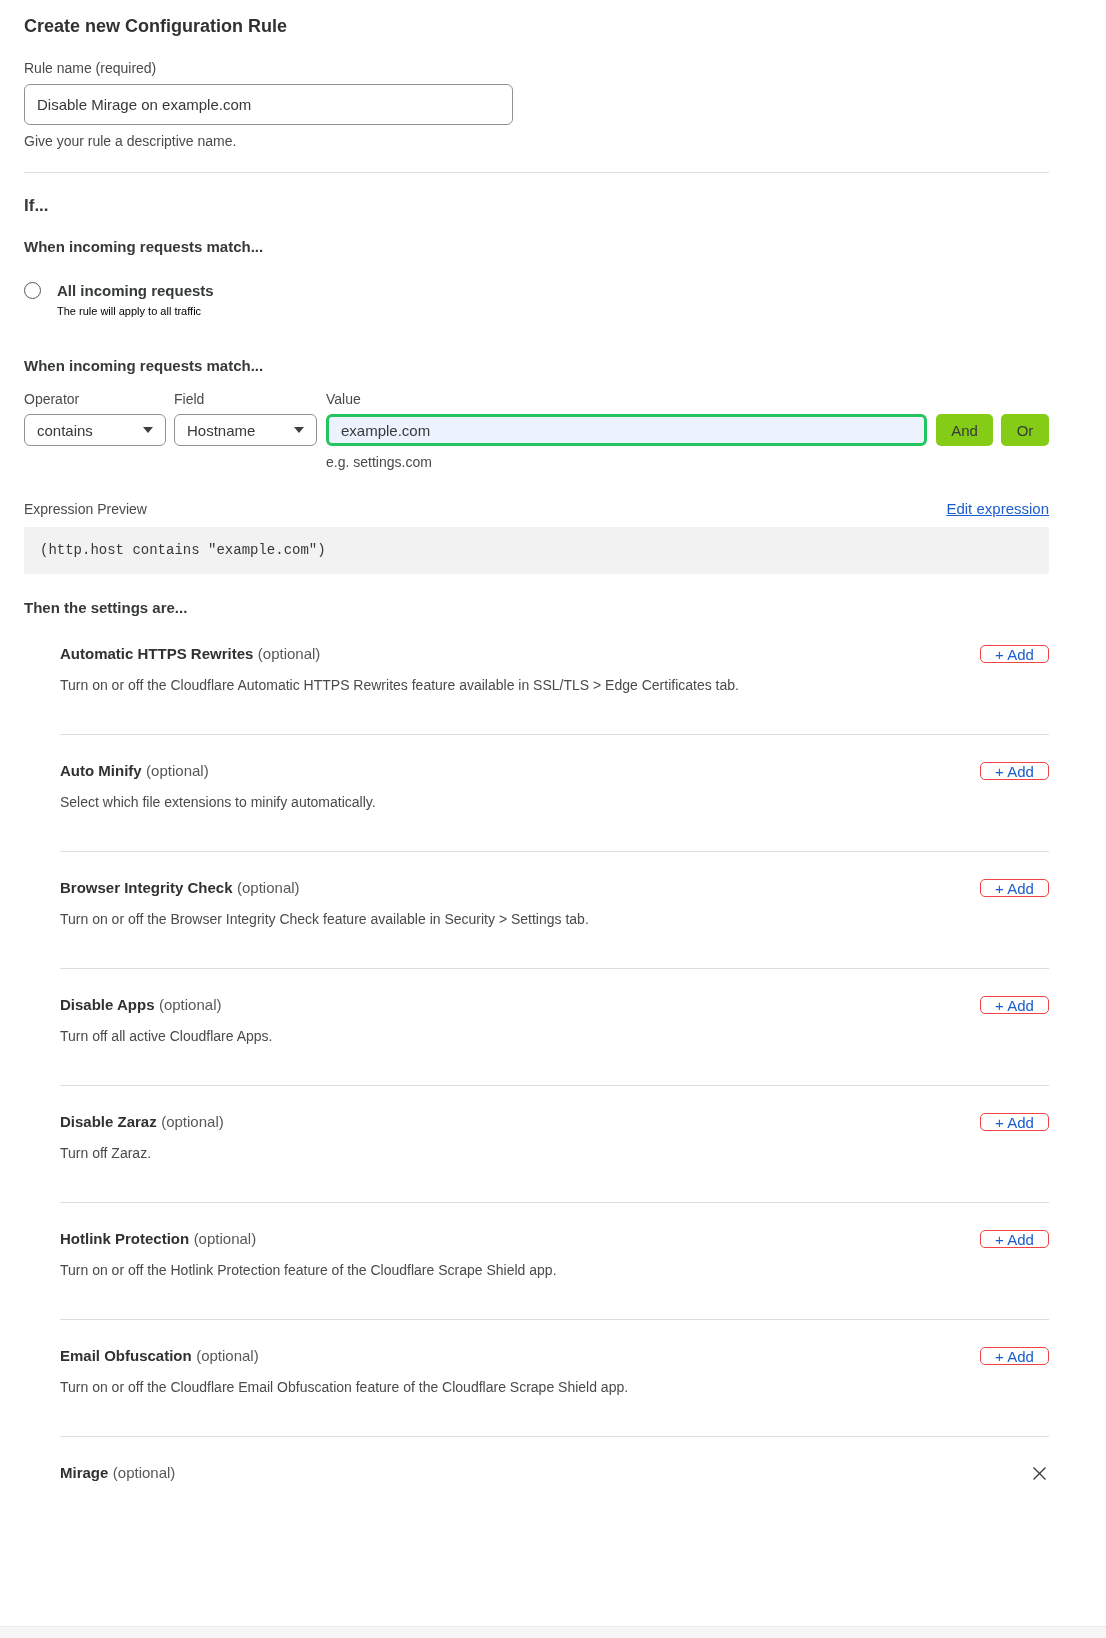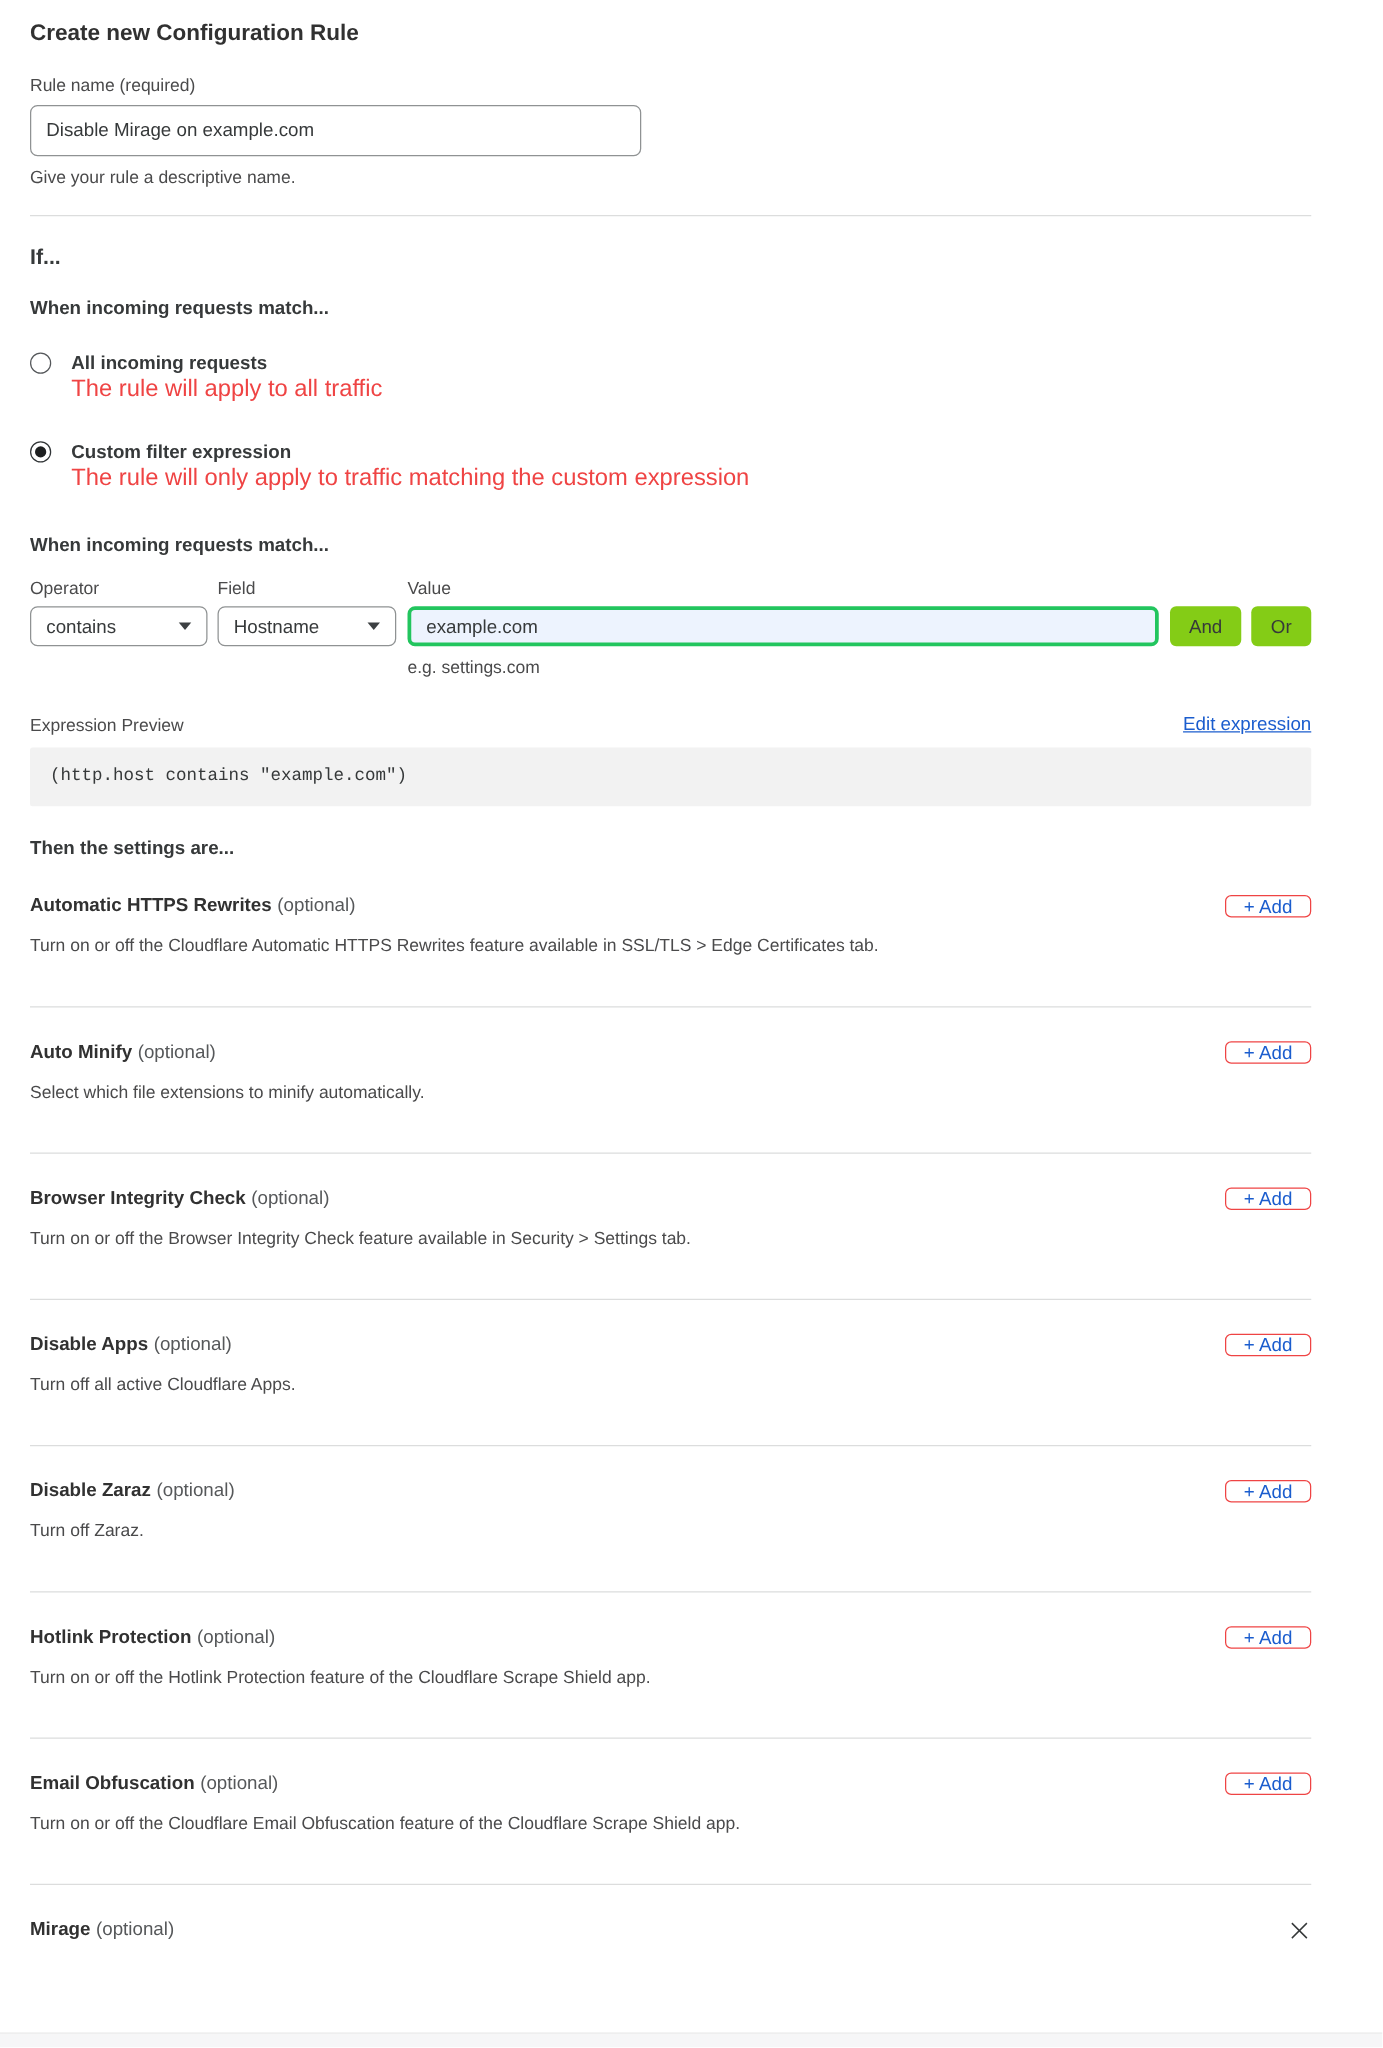--- a/index.html
+++ b/index.html
@@ -35,21 +35,21 @@
     width: 17px; height: 17px; border-radius: 50%;
     border: 1.5px solid #54575a; background: #fff;
     margin-top: 2px; flex: 0 0 auto;
     display: flex; align-items: center; justify-content: center;
   }
   .radio-circle.selected { border-color: #313537; }
   .radio-circle .dot { width: 9px; height: 9px; border-radius: 50%; background: #1d1f20; display: none; }
   .radio-circle.selected .dot { display: block; }
   .radio-texts { margin-left: 16px; }
   .radio-label { font-size: 15px; line-height: 21px; font-weight: 700; color: #36393a; }
-  .radio-desc { font-size: 19px; line-height: 21px; color: #ef4444; }
+  .radio-desc { font-size: 11px; line-height: 21px; color: #000000; }
 
   .expr-row { display: flex; margin-top: 13px; }
   .expr-col .field-label { margin-bottom: 5px; }
   .expr-col.field-col { width: 143px; margin-right: 9px; }
   .expr-col.operator-col { width: 142px; margin-right: 8px; }
   .expr-col.value-col { flex: 1 1 auto; margin-right: 9px; }
   .select-box {
     height: 32px; border: 1px solid #8f9293; border-radius: 6px;
     background: #fff; display: flex; align-items: center; justify-content: space-between;
     padding: 0 12px; font-size: 15px; color: #36393a; cursor: pointer;
@@ -79,21 +79,21 @@
   .preview-label { font-size: 14px; line-height: 20px; color: #4a4a4b; }
   .edit-link { font-size: 15px; line-height: 20px; color: #1b5dce; text-decoration: underline; cursor: pointer; }
   .code-block {
     margin-top: 8px; background: #f2f2f2; border-radius: 2px;
     padding: 15px 16px; font-family: "Liberation Mono", "DejaVu Sans Mono", monospace;
     font-size: 14px; line-height: 17px; color: #36393a;
   }
 
   h3.then-heading { font-size: 15px; line-height: 21px; font-weight: 700; margin-top: 23px; }
 
-  .setting { padding: 25px 0 39px 0; border-bottom: 1px solid #dcdddd; }
+  .setting { padding: 25px 0 39px 0; border-bottom: 1px solid #dcdddd; margin-left: 36px; }
   .setting.last { border-bottom: none; padding-bottom: 0; }
   .setting-top { display: flex; justify-content: space-between; align-items: flex-start; }
   .setting-name { font-size: 15px; line-height: 21px; font-weight: 700; color: #313131; display: inline; }
   .optional { font-size: 15px; font-weight: 400; color: #56585a; }
   .setting-desc { font-size: 14px; line-height: 19px; color: #4a4a4b; margin-top: 12px; }
   .btn-add {
     width: 69px; height: 18px; background: #fff;
     border: 1px solid #ef4444; border-radius: 5px;
     color: #1b5dce; font-size: 15px; cursor: pointer;
     font-family: "Liberation Sans", sans-serif;
@@ -125,29 +125,20 @@
   <h3 class="sub-heading">When incoming requests match...</h3>
 
   <div class="radio-row">
     <span class="radio-circle"></span>
     <span class="radio-texts">
       <div class="radio-label">All incoming requests</div>
       <div class="radio-desc">The rule will apply to all traffic</div>
     </span>
   </div>
 
-  <div class="radio-row">
-    <span class="radio-circle selected">
-        <span class="dot"></span>
-      </span>
-    <span class="radio-texts">
-      <div class="radio-label">Custom filter expression</div>
-      <div class="radio-desc">The rule will only apply to traffic matching the custom expression</div>
-    </span>
-  </div>
 
   <h3 class="sub-heading" style="margin-top:33px;">When incoming requests match...</h3>
 
   <div class="expr-row">
     <div class="expr-col operator-col">
       <div class="field-label">Operator</div>
       <div class="select-box">
         <span>contains</span>
         <span class="caret-down"></span>
       </div>

